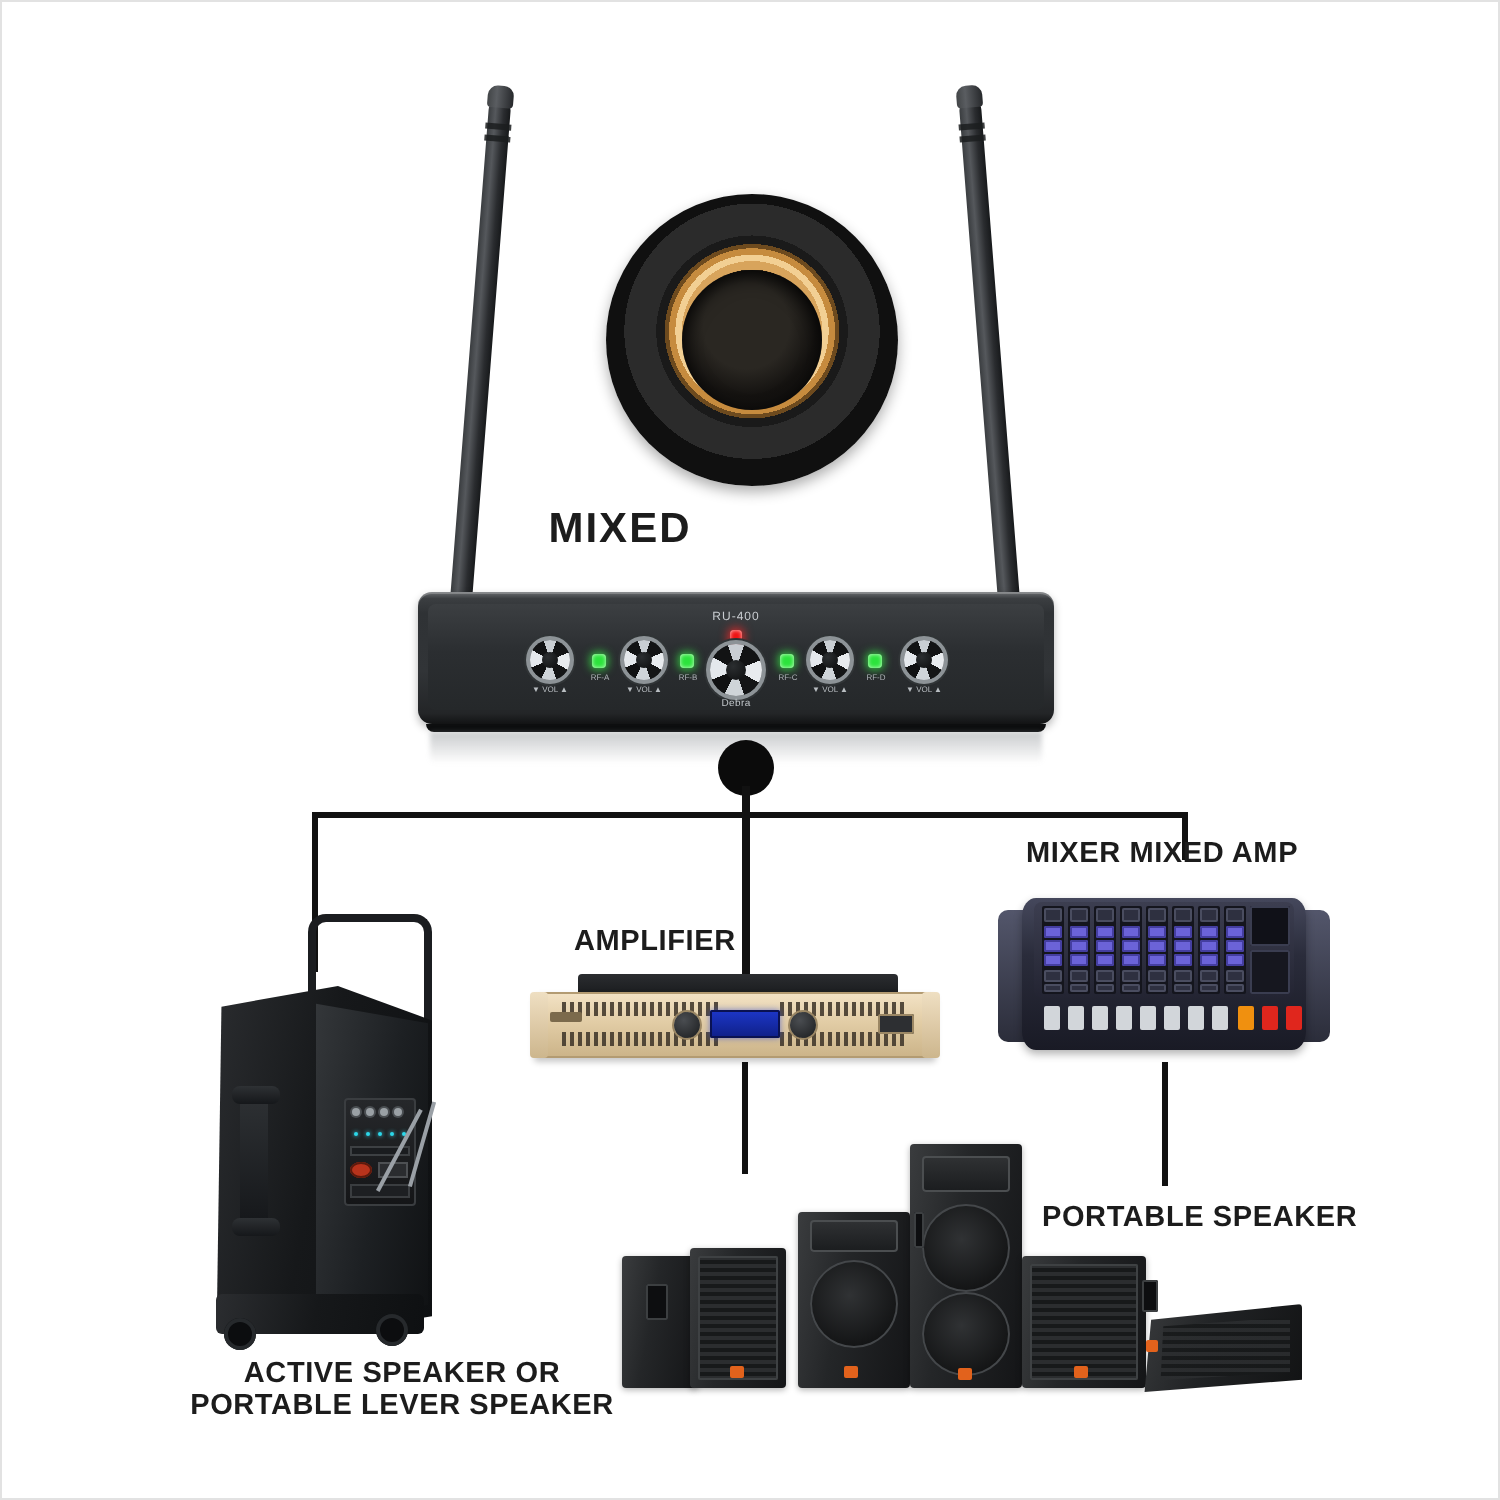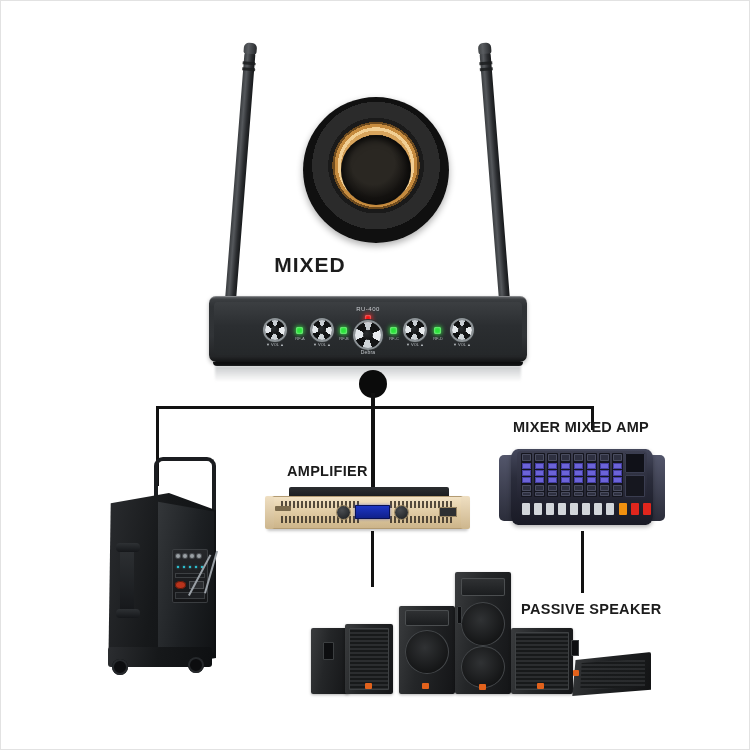--- a/index.html
+++ b/index.html
@@ -227,20 +227,22 @@
       <div style="position:absolute;left:3px;top:43px;width:30px;height:7px;background:#1d1f22;box-shadow:inset 0 0 0 1px #3a3d40;"></div>
     </div>
 
     <div class="thinant" style="left:92px;top:98px;width:1.5px;height:46px;transform:rotate(28deg);"></div>
     <div class="thinant" style="left:108px;top:98px;width:1.5px;height:44px;transform:rotate(16deg);"></div>
 
     <div class="cab" style="left:12px;top:196px;width:104px;height:20px;border-radius:3px;"></div>
     <div class="wheel" style="left:16px;top:208px;width:16px;height:16px;"></div>
     <div class="wheel" style="left:92px;top:206px;width:16px;height:16px;"></div>
   </div>
+  <div class="lbl" style="left:60px;top:678px;width:280px;text-align:center;font-size:14.5px;">ACTIVE SPEAKER OR
+PORTABLE LEVER SPEAKER</div>
 
   <div class="dev" style="left:264px;top:486px;width:205px;height:46px;">
     <div class="amp-top" style="left:24px;top:0px;width:160px;height:12px;"></div>
     <div class="amp-face" style="left:2px;top:9px;width:201px;height:33px;"></div>
     <div class="ear" style="left:0px;top:9px;width:9px;height:33px;"></div>
     <div class="ear" style="left:196px;top:9px;width:9px;height:33px;"></div>
     <div class="vent" style="left:16px;top:14px;width:80px;height:7px;"></div>
     <div class="vent" style="left:16px;top:29px;width:80px;height:7px;"></div>
     <div class="vent" style="left:125px;top:14px;width:62px;height:7px;"></div>
     <div class="vent" style="left:125px;top:29px;width:62px;height:7px;"></div>
@@ -369,15 +371,15 @@
     <div style="position:absolute;left:262px;top:86px;width:82px;height:44px;
                 background:linear-gradient(110deg,#3a3c3e,#202224 45%,#121314);
                 border-radius:2px;
                 clip-path:polygon(8% 18%, 100% 0%, 100% 86%, 4% 100%);
                 box-shadow:0 1px 3px rgba(0,0,0,.3);"></div>
     <div style="position:absolute;left:272px;top:92px;width:66px;height:32px;
                 background:repeating-linear-gradient(0deg,#2b2d2f 0 2px,#17191a 2px 4px);
                 clip-path:polygon(4% 16%, 100% 2%, 100% 88%, 2% 100%);opacity:.9;"></div>
     <div class="plogo" style="left:266px;top:104px;width:6px;height:6px;"></div>
   </div>
-  <div class="lbl" style="left:520px;top:600px;width:200px;text-align:left;font-size:14.5px;">PASSIVE SPEAKER</div>
+  <div class="lbl" style="left:520px;top:600px;width:200px;text-align:left;font-size:14.5px;">PORTABLE SPEAKER</div>
 
 </div>
 
 </body></html>

